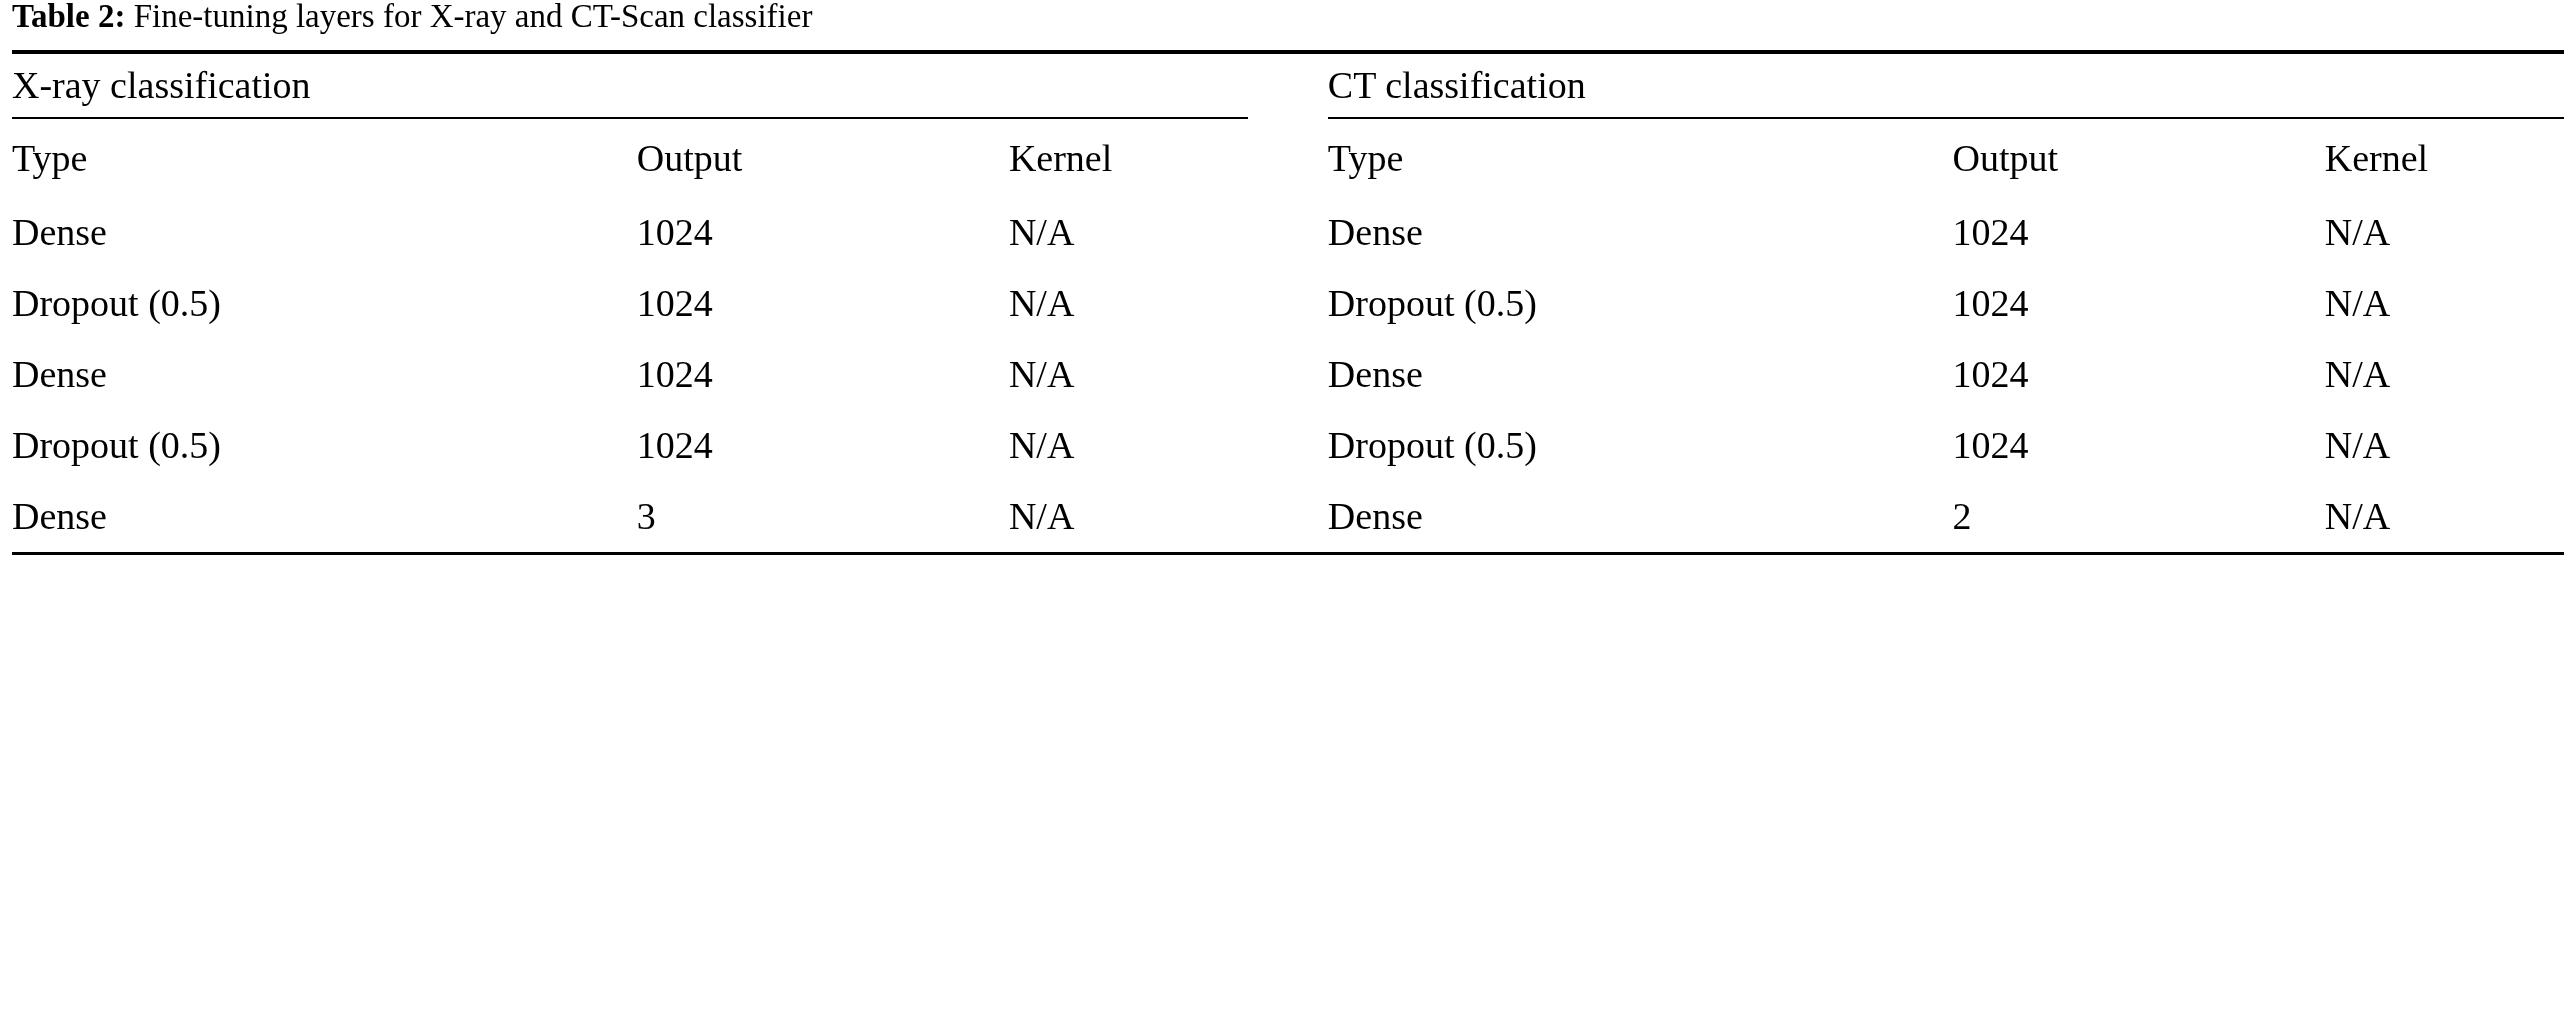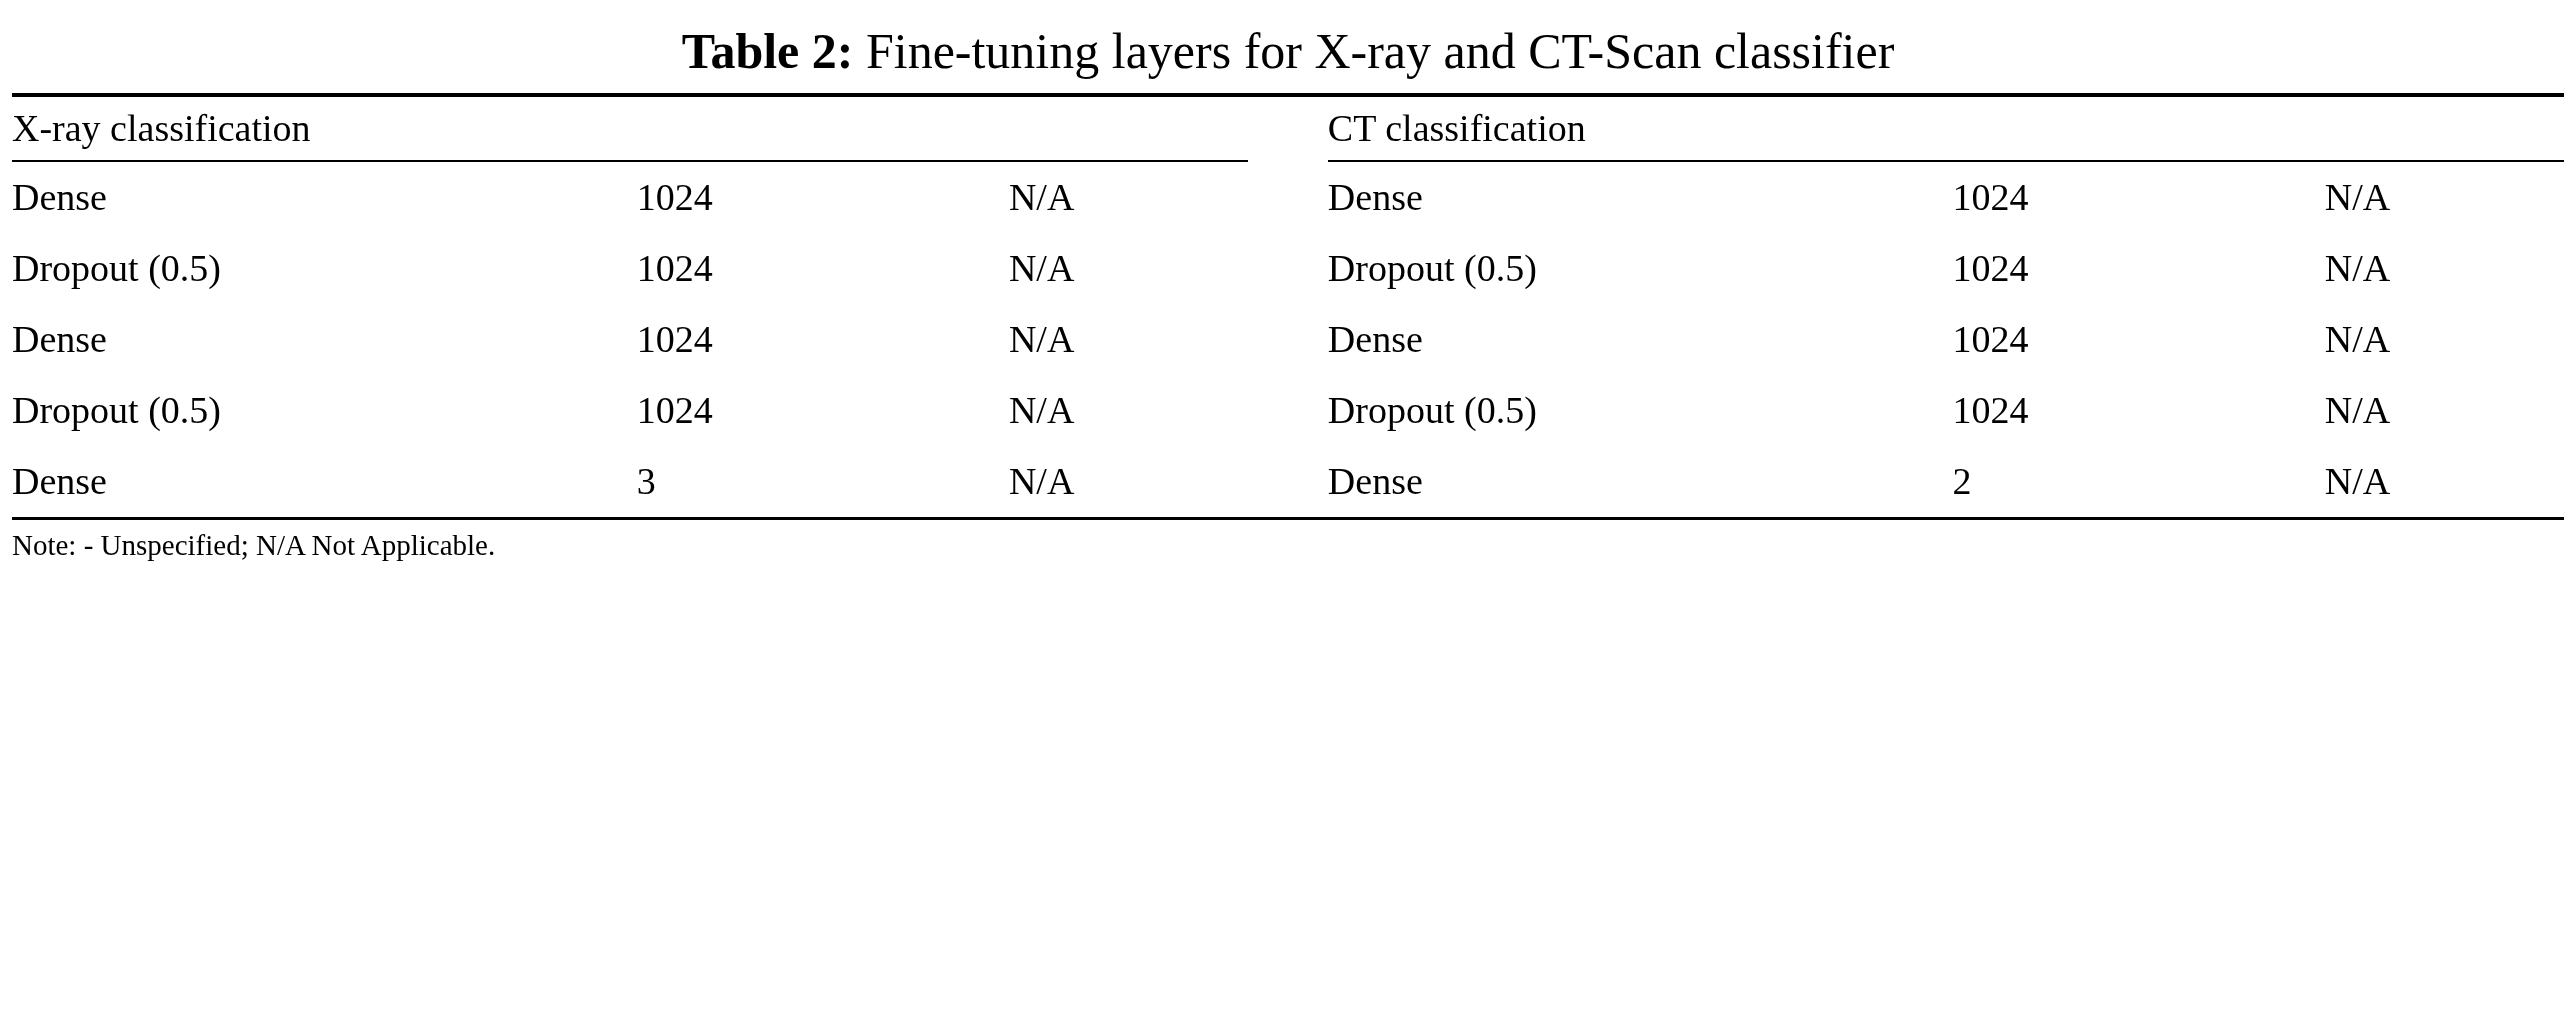--- a/index.html
+++ b/index.html
@@ -15,24 +15,23 @@
     -webkit-font-smoothing: antialiased;
   }
 
   .table-wrap {
     width: 2576px;
     box-sizing: border-box;
     padding: 0 12px;
   }
 
   .caption {
-    text-align: center;
-    font-size: 50px;
+    font-size: 33px;
     line-height: 1.0;
-    padding-top: 26px;
+    padding-top: 0;
     padding-bottom: 17px;
     white-space: nowrap;
   }
   .caption .caption-label {
     font-weight: bold;
   }
   .caption .caption-text {
     font-weight: normal;
   }
 
@@ -124,20 +123,29 @@
         <col class="c-ker">
     </colgroup>
 
     <tbody>
       <tr class="group-row rule-top">
         <td class="group-cell" colspan="3">X-ray classification</td>
         <td class="gap"></td>
         <td class="group-cell" colspan="3">CT classification</td>
       </tr>
 
+      <tr class="head-row">
+        <td>Type</td>
+        <td>Output</td>
+        <td>Kernel</td>
+        <td></td>
+        <td>Type</td>
+        <td>Output</td>
+        <td>Kernel</td>
+      </tr>
 
 
 
       <tr class="body-row">
         <td>Dense</td>
         <td>1024</td>
         <td>N/A</td>
         <td></td>
         <td>Dense</td>
         <td>1024</td>
@@ -179,16 +187,15 @@
         <td>3</td>
         <td>N/A</td>
         <td></td>
         <td>Dense</td>
         <td>2</td>
         <td>N/A</td>
       </tr>
     </tbody>
   </table>
 
-  <div class="note">Note: - Unspecified; N/A Not Applicable.</div>
 
 </div>
 
 
 </body></html>

